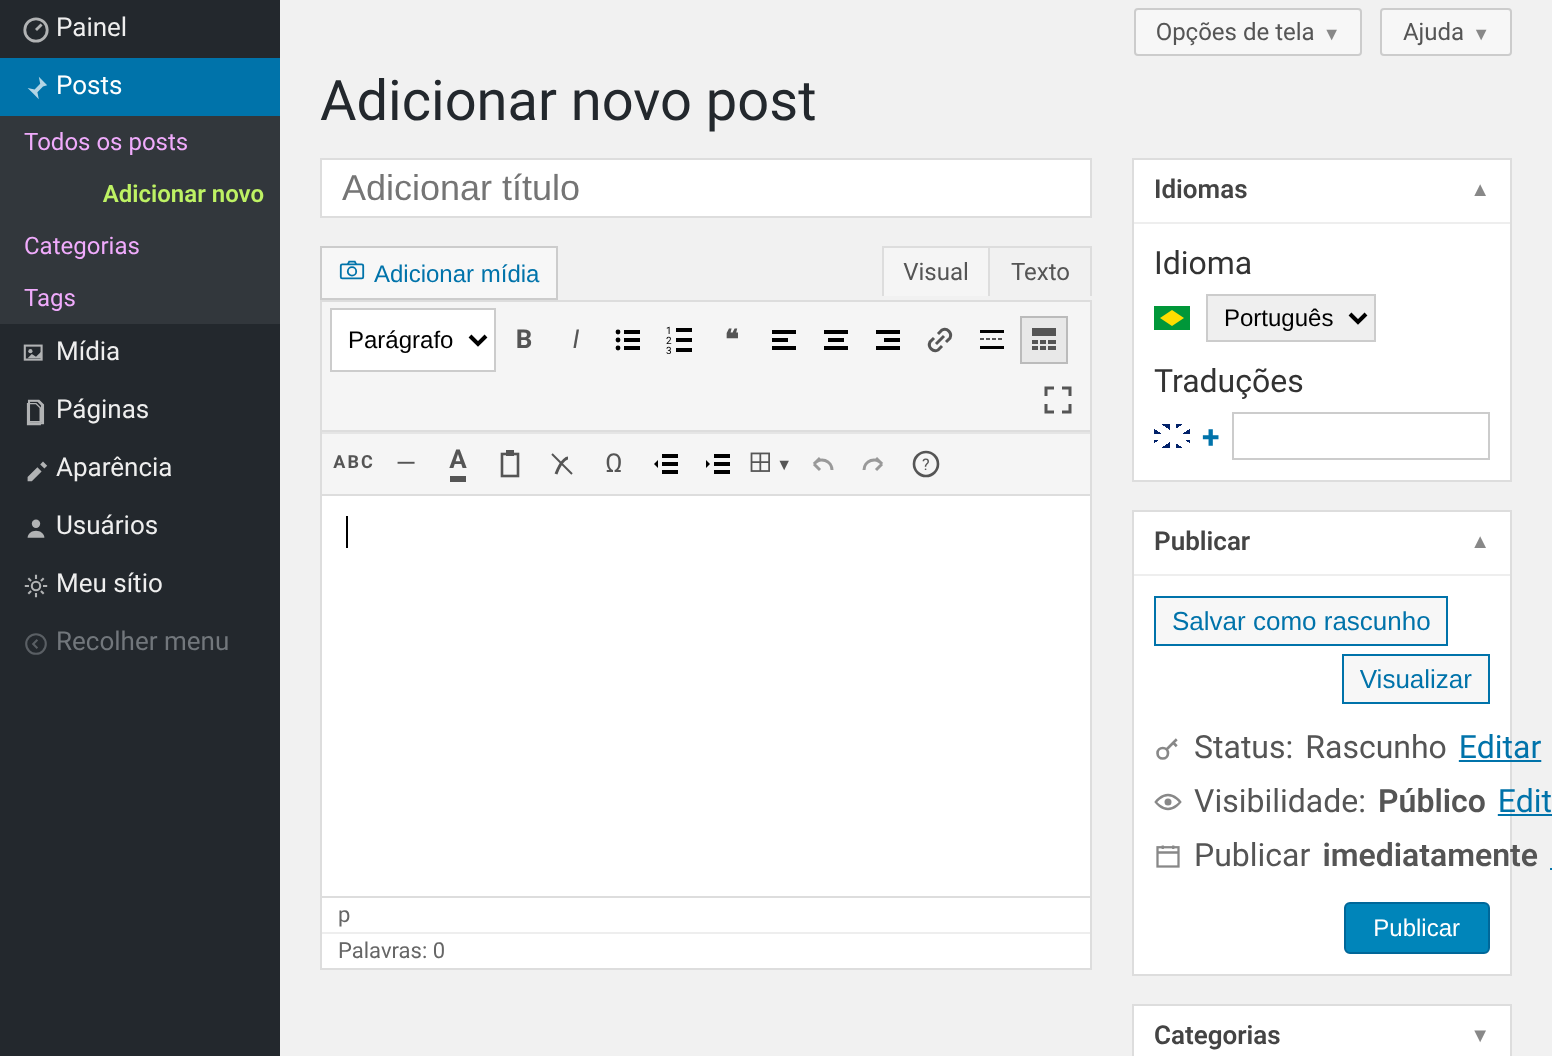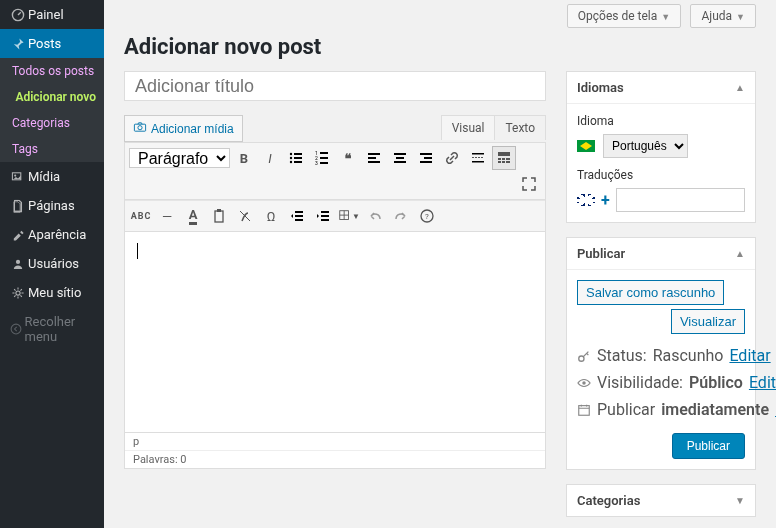--- a/index.html
+++ b/index.html
@@ -1,71 +1,71 @@
 <!DOCTYPE html>
 <html><head>
 <meta charset="utf-8">
 <style>
 * { box-sizing: border-box; margin: 0; padding: 0; }
 body { font-family: -apple-system, BlinkMacSystemFont, "Segoe UI", Roboto, sans-serif; font-size: 13px; color: #444; background: #f1f1f1; width: 776px; height: 528px; overflow: hidden; }
 .wrap { display: flex; height: 100%; }
 
 
-.sidebar { width: 104px; background: #23282d; color: #eee; flex-shrink: 0; }
+.sidebar { width: 140px; background: #23282d; color: #eee; flex-shrink: 0; }
 .sidebar-item { display: flex; align-items: center; padding: 7px 8px; cursor: pointer; color: #eee; font-size: 13px; }
 .sidebar-item .icn { width: 20px; display: inline-flex; justify-content: center; opacity: 0.7; }
 .sidebar-item.active { background: #0073aa; color: #fff; position: relative; }
 .sidebar-item.active::after { content: ""; position: absolute; right: -8px; top: 50%; margin-top: -8px; border: 8px solid transparent; border-right-color: #f1f1f1; }
 .sidebar-sub { background: #32373c; }
 .sidebar-sub .sub-item { padding: 6px 8px 6px 12px; font-size: 12px; color: #f0abfc; cursor: pointer; }
 .sidebar-sub .sub-item.current { color: #bef264; font-weight: 600; text-align: right; }
 .sidebar-item.muted { color: #72777c; }
 
 
 .main { flex: 1; padding: 4px 20px 10px 20px; overflow-y: auto; }
 .top-actions { text-align: right; margin-bottom: 6px; }
 .btn { display: inline-block; background: #f7f7f7; border: 1px solid #ccc; color: #555; padding: 4px 10px; font-size: 12px; cursor: pointer; border-radius: 2px; }
 .btn + .btn { margin-left: 6px; }
 .caret { font-size: 9px; color: #888; margin-left: 4px; }
 
-h1.page-title { font-size: 22px; font-weight: 700; color: #23282d; margin: 2px 0 12px; }
+h1.page-title { font-size: 28px; font-weight: 400; color: #23282d; margin: 2px 0 12px; }
 
 .cols { display: flex; gap: 20px; }
 .col-left { flex: 1; min-width: 0; }
 .col-right { width: 190px; flex-shrink: 0; }
 
 .title-input { width: 100%; padding: 6px 10px; font-size: 18px; border: 1px solid #ddd; color: #888; background: #fff; height: 30px; }
 
 .media-row { display: flex; align-items: flex-start; margin: 14px 0 0; }
 .media-btn { background: #f7f7f7; border: 1px solid #ccc; color: #0073aa; padding: 4px 8px; font-size: 12px; cursor: pointer; display: inline-flex; align-items: center; gap: 4px; }
 .tabs { margin-left: auto; display: flex; border: 1px solid #ddd; border-bottom: none; }
 .tab { padding: 5px 10px; font-size: 12px; color: #555; cursor: pointer; background: #f1f1f1; }
 .tab.active { background: #f5f5f5; border-right: 1px solid #ddd; }
 
 .editor { border: 1px solid #ddd; background: #fff; }
 .toolbar { background: #f5f5f5; border-bottom: 1px solid #ddd; padding: 3px 4px; display: flex; flex-wrap: wrap; gap: 2px; align-items: center; position: relative; }
-.toolbar select { font-size: 16px; height: 20px; border: 1px solid #ccc; background: #fff; padding: 0 4px; }
+.toolbar select { font-size: 12px; height: 32px; border: 1px solid #ccc; background: #fff; padding: 0 4px; }
 .tb { width: 24px; height: 24px; display: inline-flex; align-items: center; justify-content: center; font-size: 13px; color: #555; cursor: pointer; border: 1px solid transparent; }
 .tb.active { border: 1px solid #bbb; background: #e8e8e8; }
 .tb svg { width: 16px; height: 16px; }
 .fs-btn { margin-left: auto; }
 .toolbar2 { border-top: 1px solid #e5e5e5; }
 .canvas { min-height: 200px; padding: 10px 12px; font-size: 14px; position: relative; }
 .cursor { display: inline-block; width: 1px; height: 16px; background: #000; vertical-align: middle; }
 .statusbar { border-top: 1px solid #ddd; font-size: 11px; color: #666; }
 .statusbar .row { padding: 2px 8px; border-bottom: 1px solid #eee; }
 .statusbar .row:last-child { border-bottom: none; }
 
 
 .metabox { background: #fff; border: 1px solid #ddd; margin-bottom: 14px; }
 .metabox-head { display: flex; align-items: center; padding: 8px 10px; font-size: 13px; font-weight: 600; border-bottom: 1px solid #eee; cursor: pointer; }
 .metabox-head .toggle { margin-left: auto; color: #888; font-size: 10px; }
 .metabox.collapsed .metabox-head { border-bottom: none; }
 .metabox-body { padding: 10px; font-size: 12px; }
-.mb-label { font-size: 12px; color: #333; margin-bottom: 6px; }
+.mb-label { font-size: 16px; color: #333; margin-bottom: 6px; }
 .lang-row { display: flex; align-items: center; gap: 8px; margin-bottom: 10px; }
 .flag { width: 18px; height: 12px; display: inline-block; }
 .flag.br { background: linear-gradient(#009739,#009739); position: relative; }
 .flag.br::after { content: ""; position: absolute; inset: 2px 3px; background: #fedd00; clip-path: polygon(50% 0, 100% 50%, 50% 100%, 0 50%); }
 .flag.gb { background: #012169; position: relative; overflow: hidden; }
 .flag.gb::before { content: ""; position: absolute; inset: 0; background: linear-gradient(to bottom right, transparent 40%, #fff 40%, #fff 60%, transparent 60%), linear-gradient(to bottom left, transparent 40%, #fff 40%, #fff 60%, transparent 60%); }
 .flag.gb::after { content: ""; position: absolute; inset: 0; background: linear-gradient(#fff,#fff) center/100% 3px no-repeat, linear-gradient(#fff,#fff) center/3px 100% no-repeat, linear-gradient(#c8102e,#c8102e) center/100% 1.5px no-repeat, linear-gradient(#c8102e,#c8102e) center/1.5px 100% no-repeat; }
 select.lang { font-size: 12px; padding: 3px 4px; border: 1px solid #ccc; }
 .trans-row { display: flex; align-items: center; gap: 6px; }
 .plus { color: #0073aa; font-weight: bold; font-size: 16px; cursor: pointer; }

